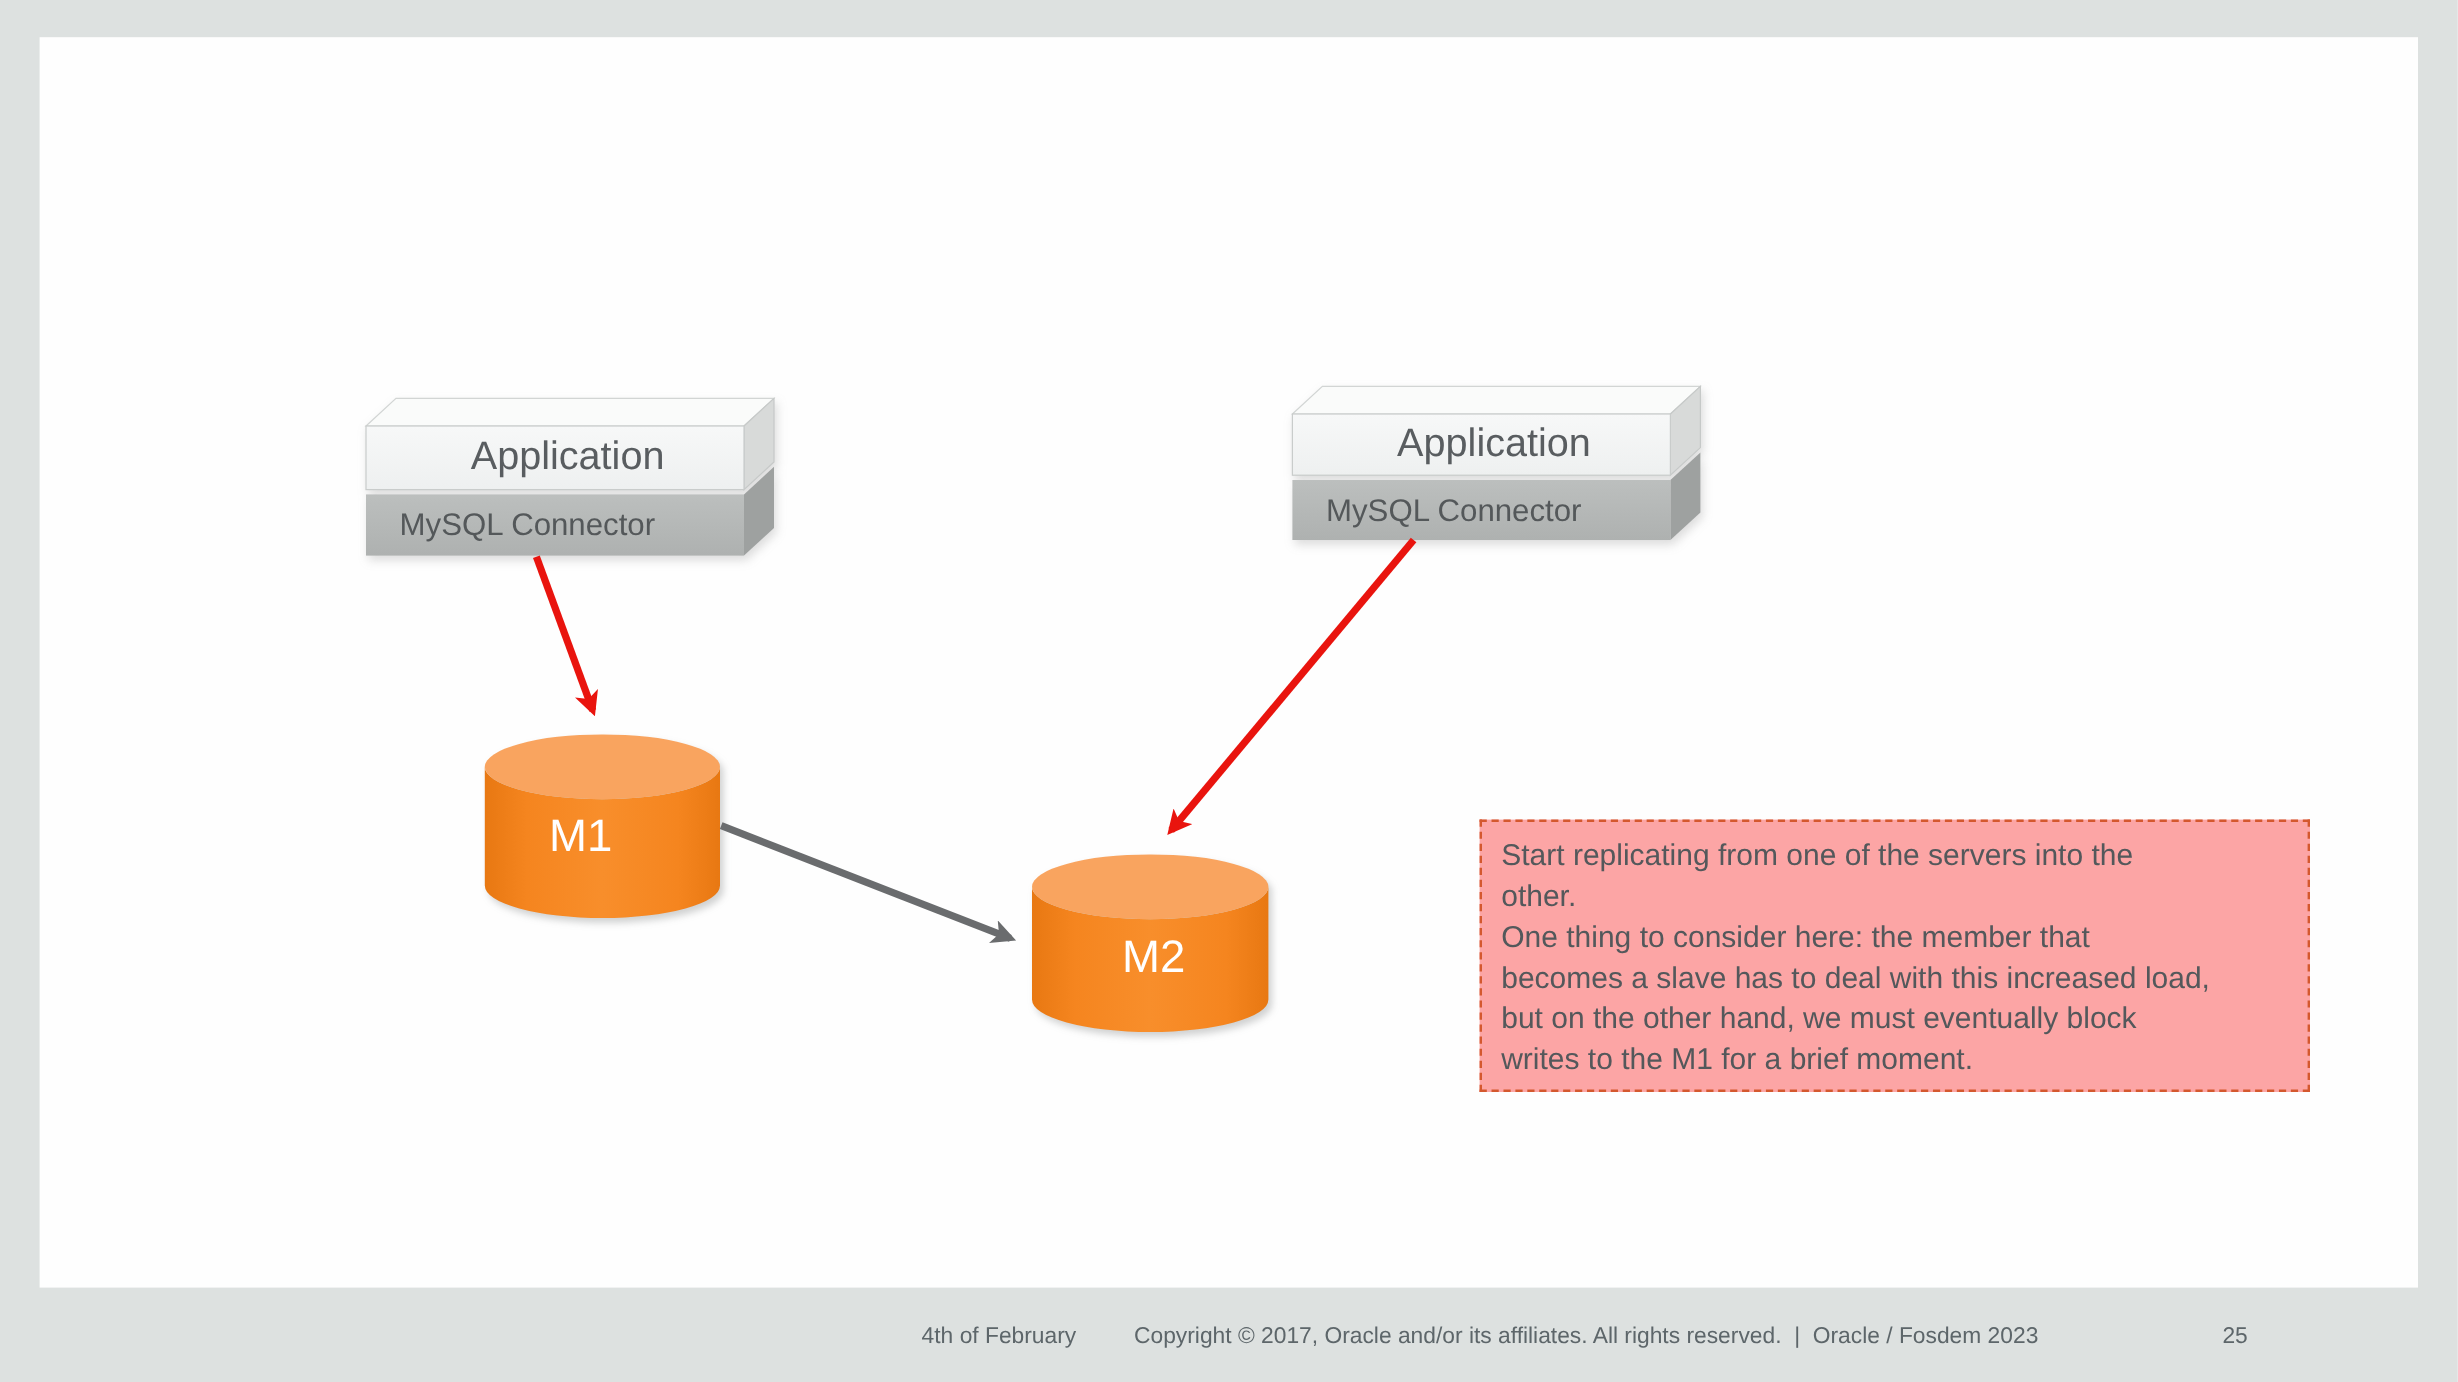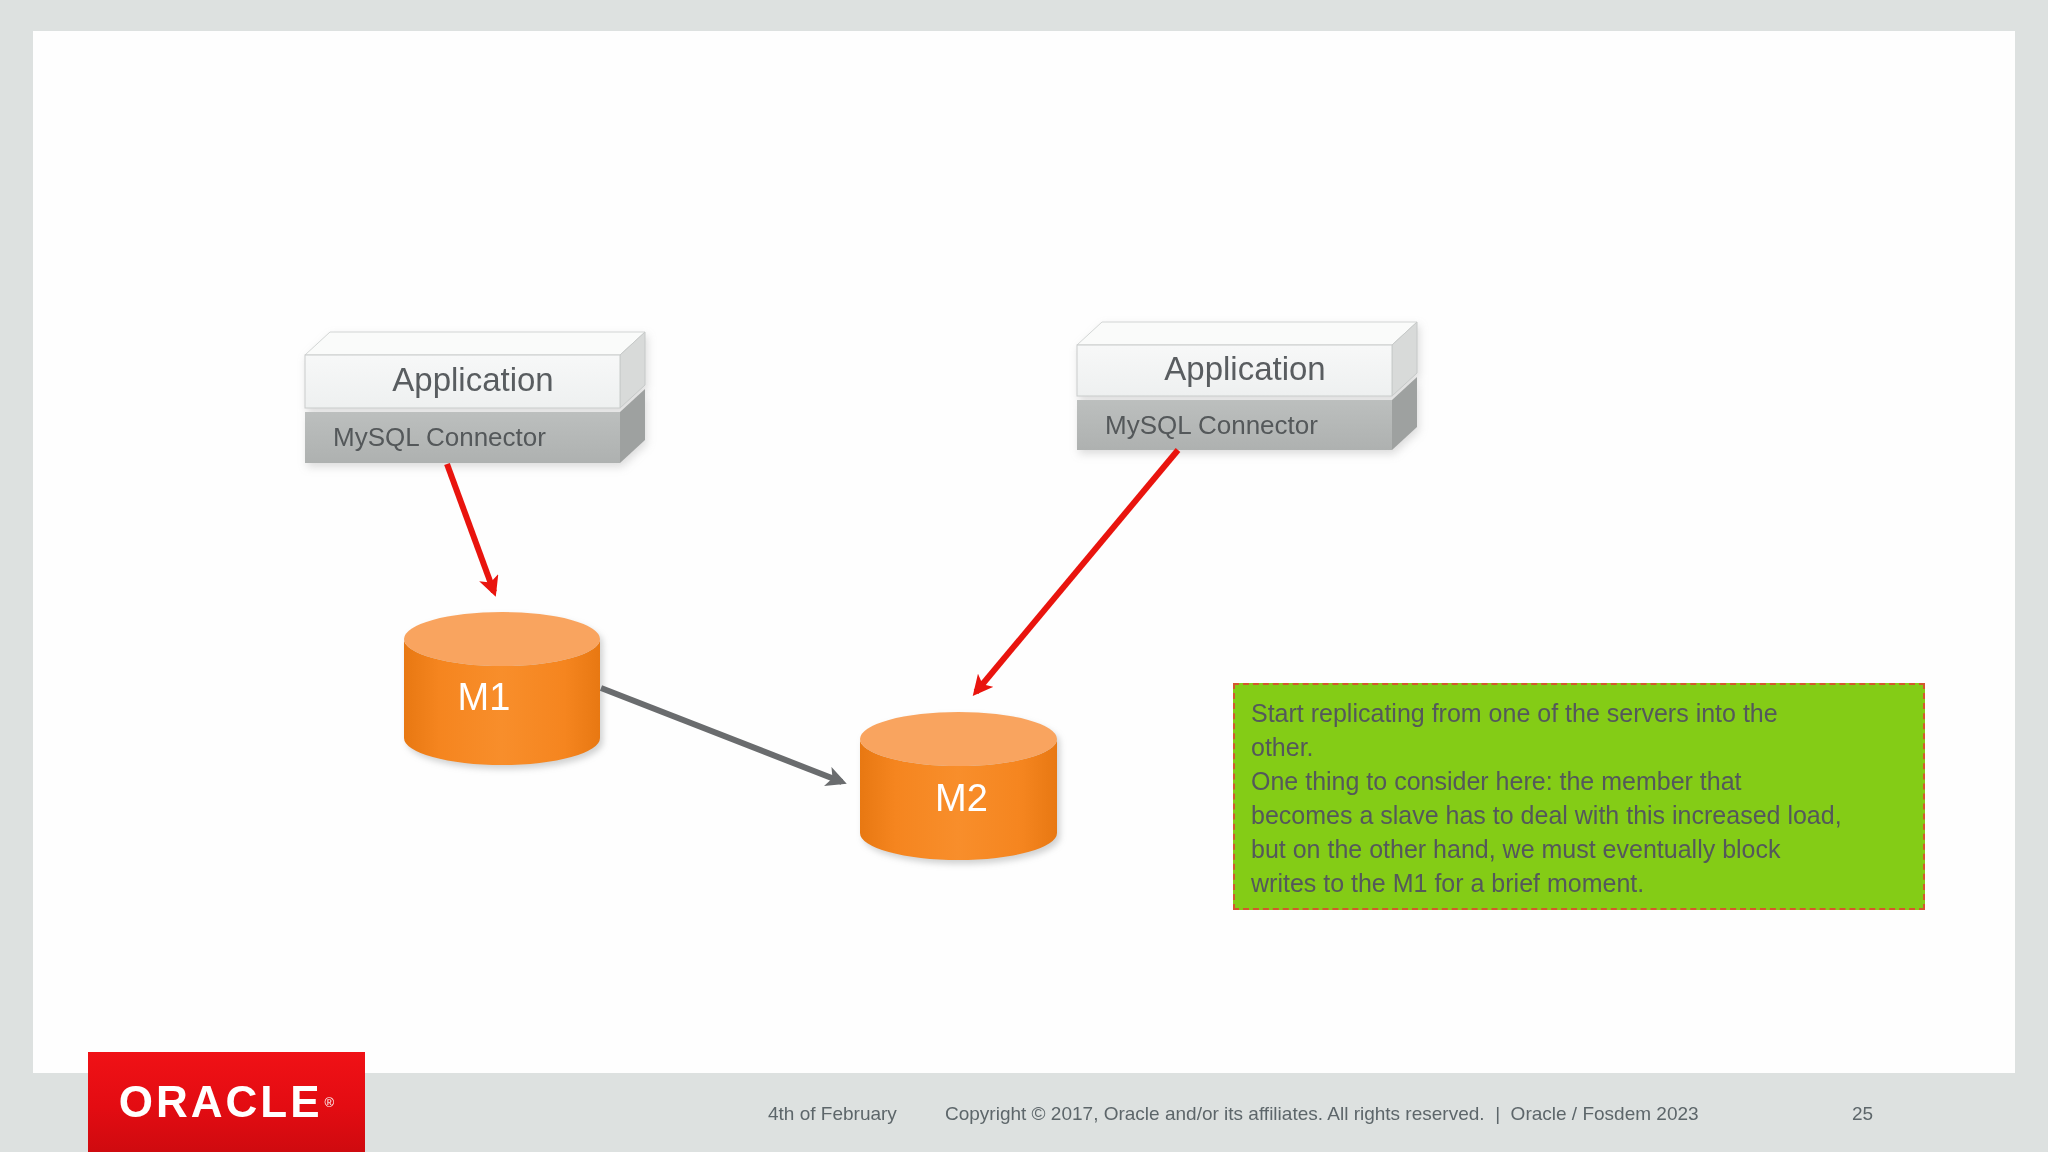--- a/index.html
+++ b/index.html
@@ -68,21 +68,21 @@
     text-align: center;
     white-space: pre;
   }
   .m1-label { left: 404px; top: 676px; width: 160px; }
   .m2-label { left: 860px; top: 777px; width: 203px; }
 
   .note-box {
     position: absolute;
     left: 1233px; top: 683px;
     width: 692px; height: 227px;
-    background: #84cc16;
+    background: #fca5a5;
     border: 2px dashed #d4582e;
   }
   .note-text {
     position: absolute;
     left: 16px; top: 11px;
     font-size: 25px;
     line-height: 34px;
     color: #54585b;
     white-space: pre;
   }
@@ -196,21 +196,17 @@
 
   <div class="note-box">
     <div class="note-text">Start replicating from one of the servers into the
 other.
 One thing to consider here: the member that
 becomes a slave has to deal with this increased load,
 but on the other hand, we must eventually block
 writes to the M1 for a brief moment.</div>
   </div>
 
-  <div class="oracle-logo">
-    <span class="oracle-wordmark">ORACLE</span>
-      <span class="oracle-reg">®</span>
-  </div>
   <div class="footer-text footer-date">4th of February</div>
   <div class="footer-text footer-copyright">Copyright © 2017, Oracle and/or its affiliates. All rights reserved.  |  Oracle / Fosdem 2023</div>
   <div class="footer-text page-number">25</div>
 
 </div>
 
 </body></html>

